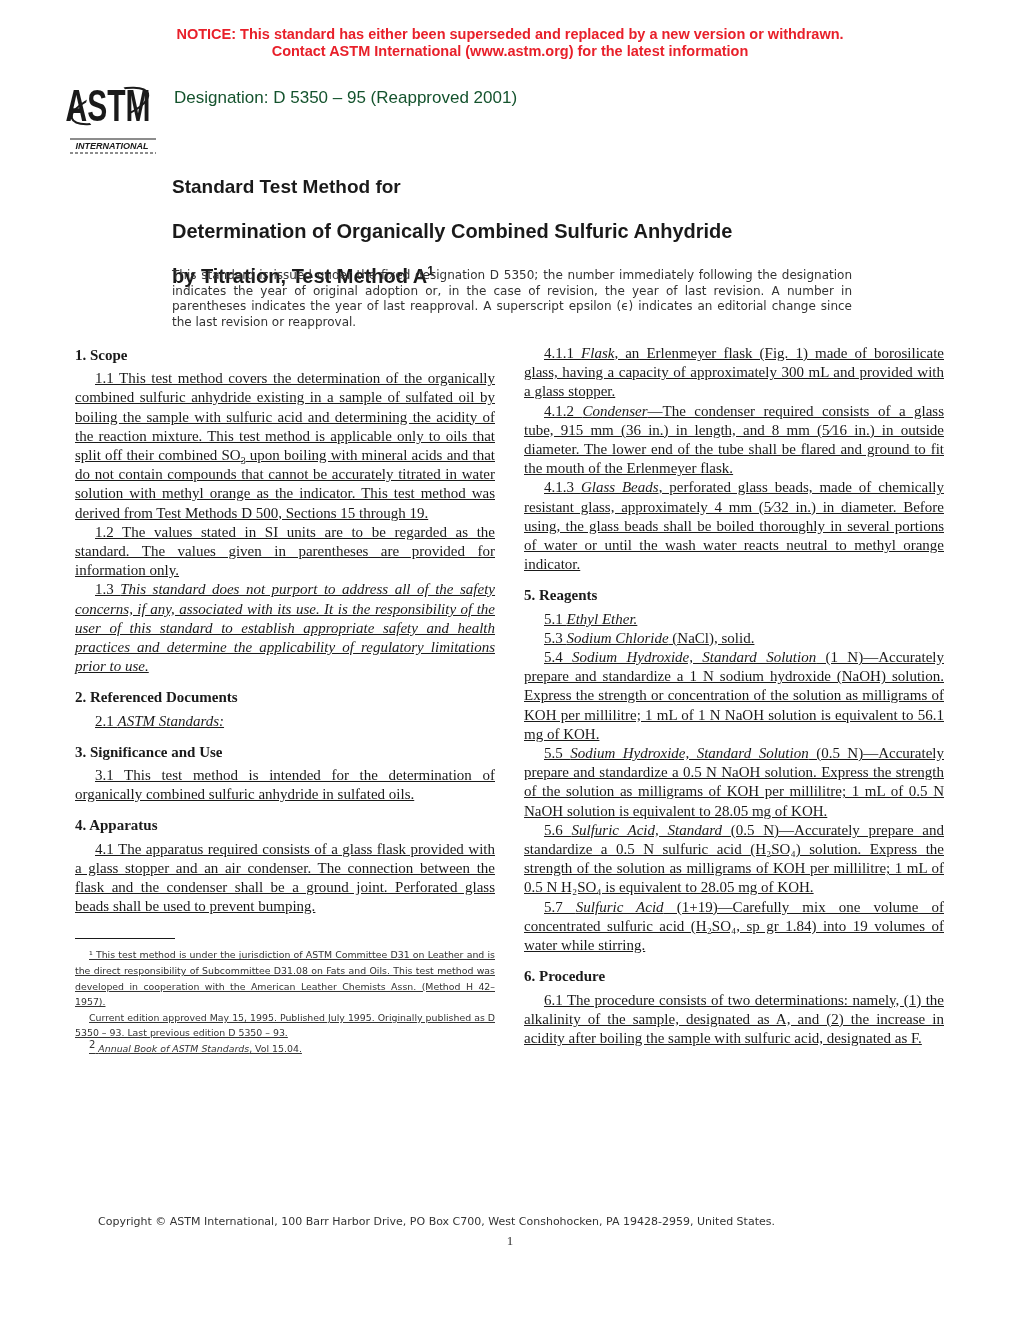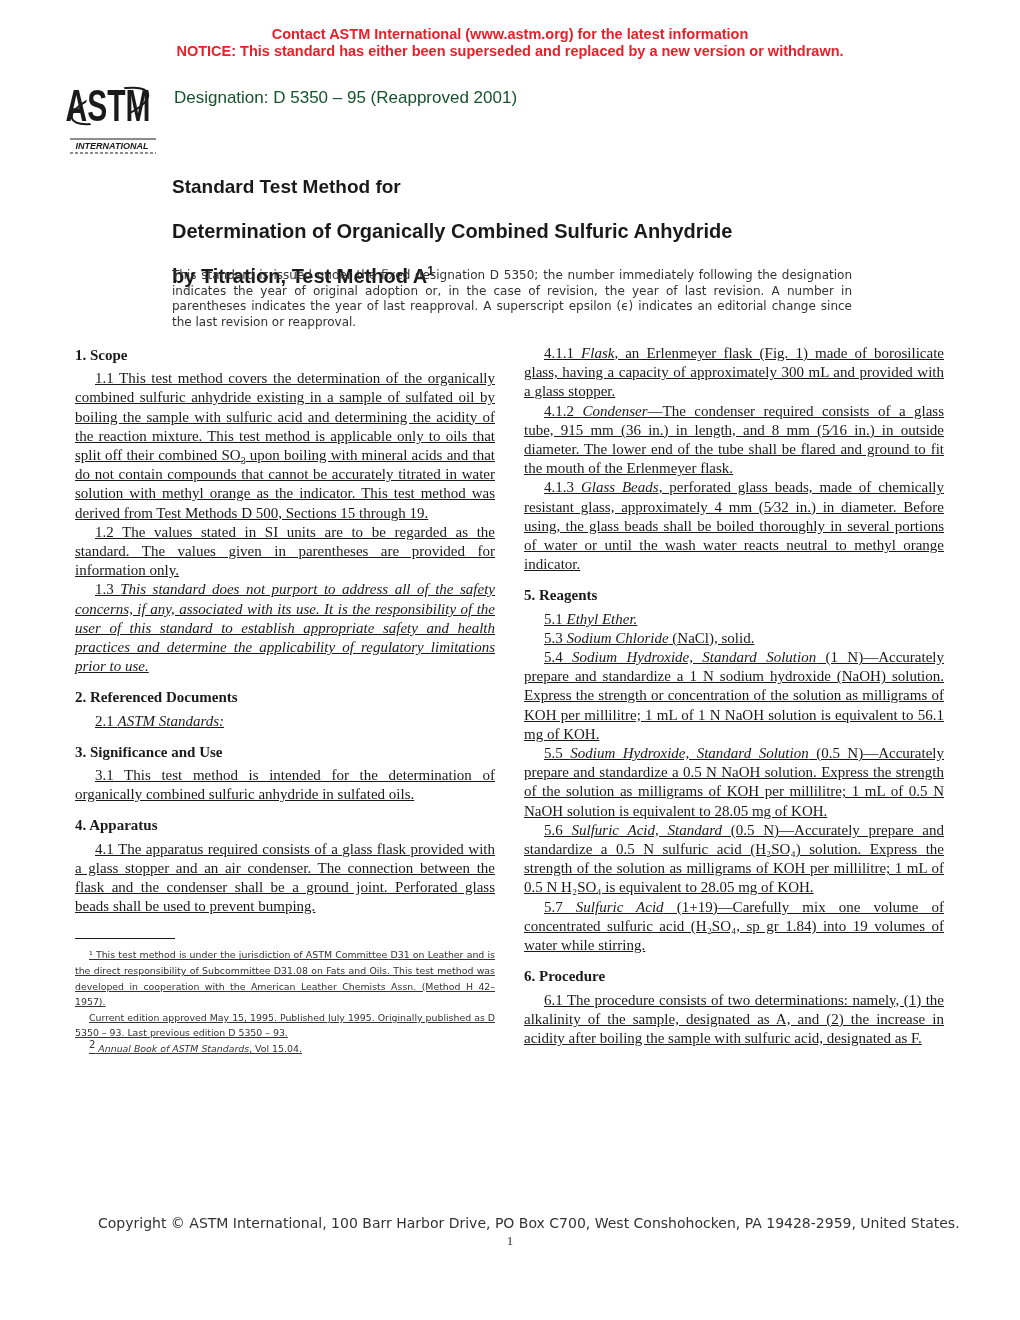--- a/index.html
+++ b/index.html
@@ -19,31 +19,31 @@
     line-height: 19.2px; color: #1a1a1a; }
   .col.left { left: 75px; }
   .col.right { left: 524px; }
   .col p { margin: 0; text-align: justify; text-indent: 20px; text-decoration: underline; }
   .col p.hang { padding-left: 24px; text-indent: -24px; margin-left: 14px; }
   h2 { font-family: "Liberation Serif", serif; font-size: 15px; font-weight: bold; margin: 12px 0 4px 0; }
   h2.first { margin-top: 2px; }
   .fn-rule { width: 100px; border-top: 1px solid #1a1a1a; margin: 22px 0 8px 0; }
   .footnotes { font-family: "DejaVu Sans", sans-serif; font-size: 9.4px; line-height: 15.6px; color: #333; }
   .footnotes p { text-indent: 14px; margin: 0; text-align: justify; }
-  .copyright { position: absolute; left: 74px; top: 1215px; font-family: "DejaVu Sans", sans-serif; font-size: 14px; color: #333; padding-left: 24px; }
+  .copyright { position: absolute; left: 74px; top: 1215px; font-family: "DejaVu Sans", sans-serif; font-size: 11px; color: #333; padding-left: 24px; }
   .pagenum { position: absolute; left: 0; width: 1020px; top: 1233px; text-align: center; font-family: "Liberation Serif", serif; font-size: 13px; color: #333; }
   i { font-style: italic; }
   sub, sup { font-size: 10px; line-height: 0; }
 </style>
 </head>
 <body>
 
 <div class="notice">
+  <div>NOTICE: This standard has either been superseded and replaced by a new version or withdrawn.</div>
   <div>Contact ASTM International (www.astm.org) for the latest information</div>
-  <div>NOTICE: This standard has either been superseded and replaced by a new version or withdrawn.</div>
 </div>
 
 <div class="logo">
   <svg width="100" height="80" viewBox="0 0 100 80">
     <ellipse cx="46" cy="30" rx="40" ry="14" fill="none" stroke="#1a1a1a" stroke-width="2" transform="rotate(-18 46 30)"></ellipse>
     <ellipse cx="44" cy="31" rx="22" ry="28" fill="#fff" stroke="none"></ellipse>
     <text x="44" y="46" text-anchor="middle" font-family="Liberation Sans, sans-serif" font-weight="bold" font-size="30" fill="#1a1a1a" transform="scale(1,1.5) translate(0,-16)">ASTM</text>
     <line x1="6" y1="63" x2="92" y2="63" stroke="#1a1a1a" stroke-width="1"></line>
     <text x="48" y="73" text-anchor="middle" font-family="Liberation Sans, sans-serif" font-weight="bold" font-style="italic" font-size="9" fill="#1a1a1a">INTERNATIONAL</text>
     <line x1="6" y1="77" x2="92" y2="77" stroke="#1a1a1a" stroke-width="1" stroke-dasharray="3,2"></line>

